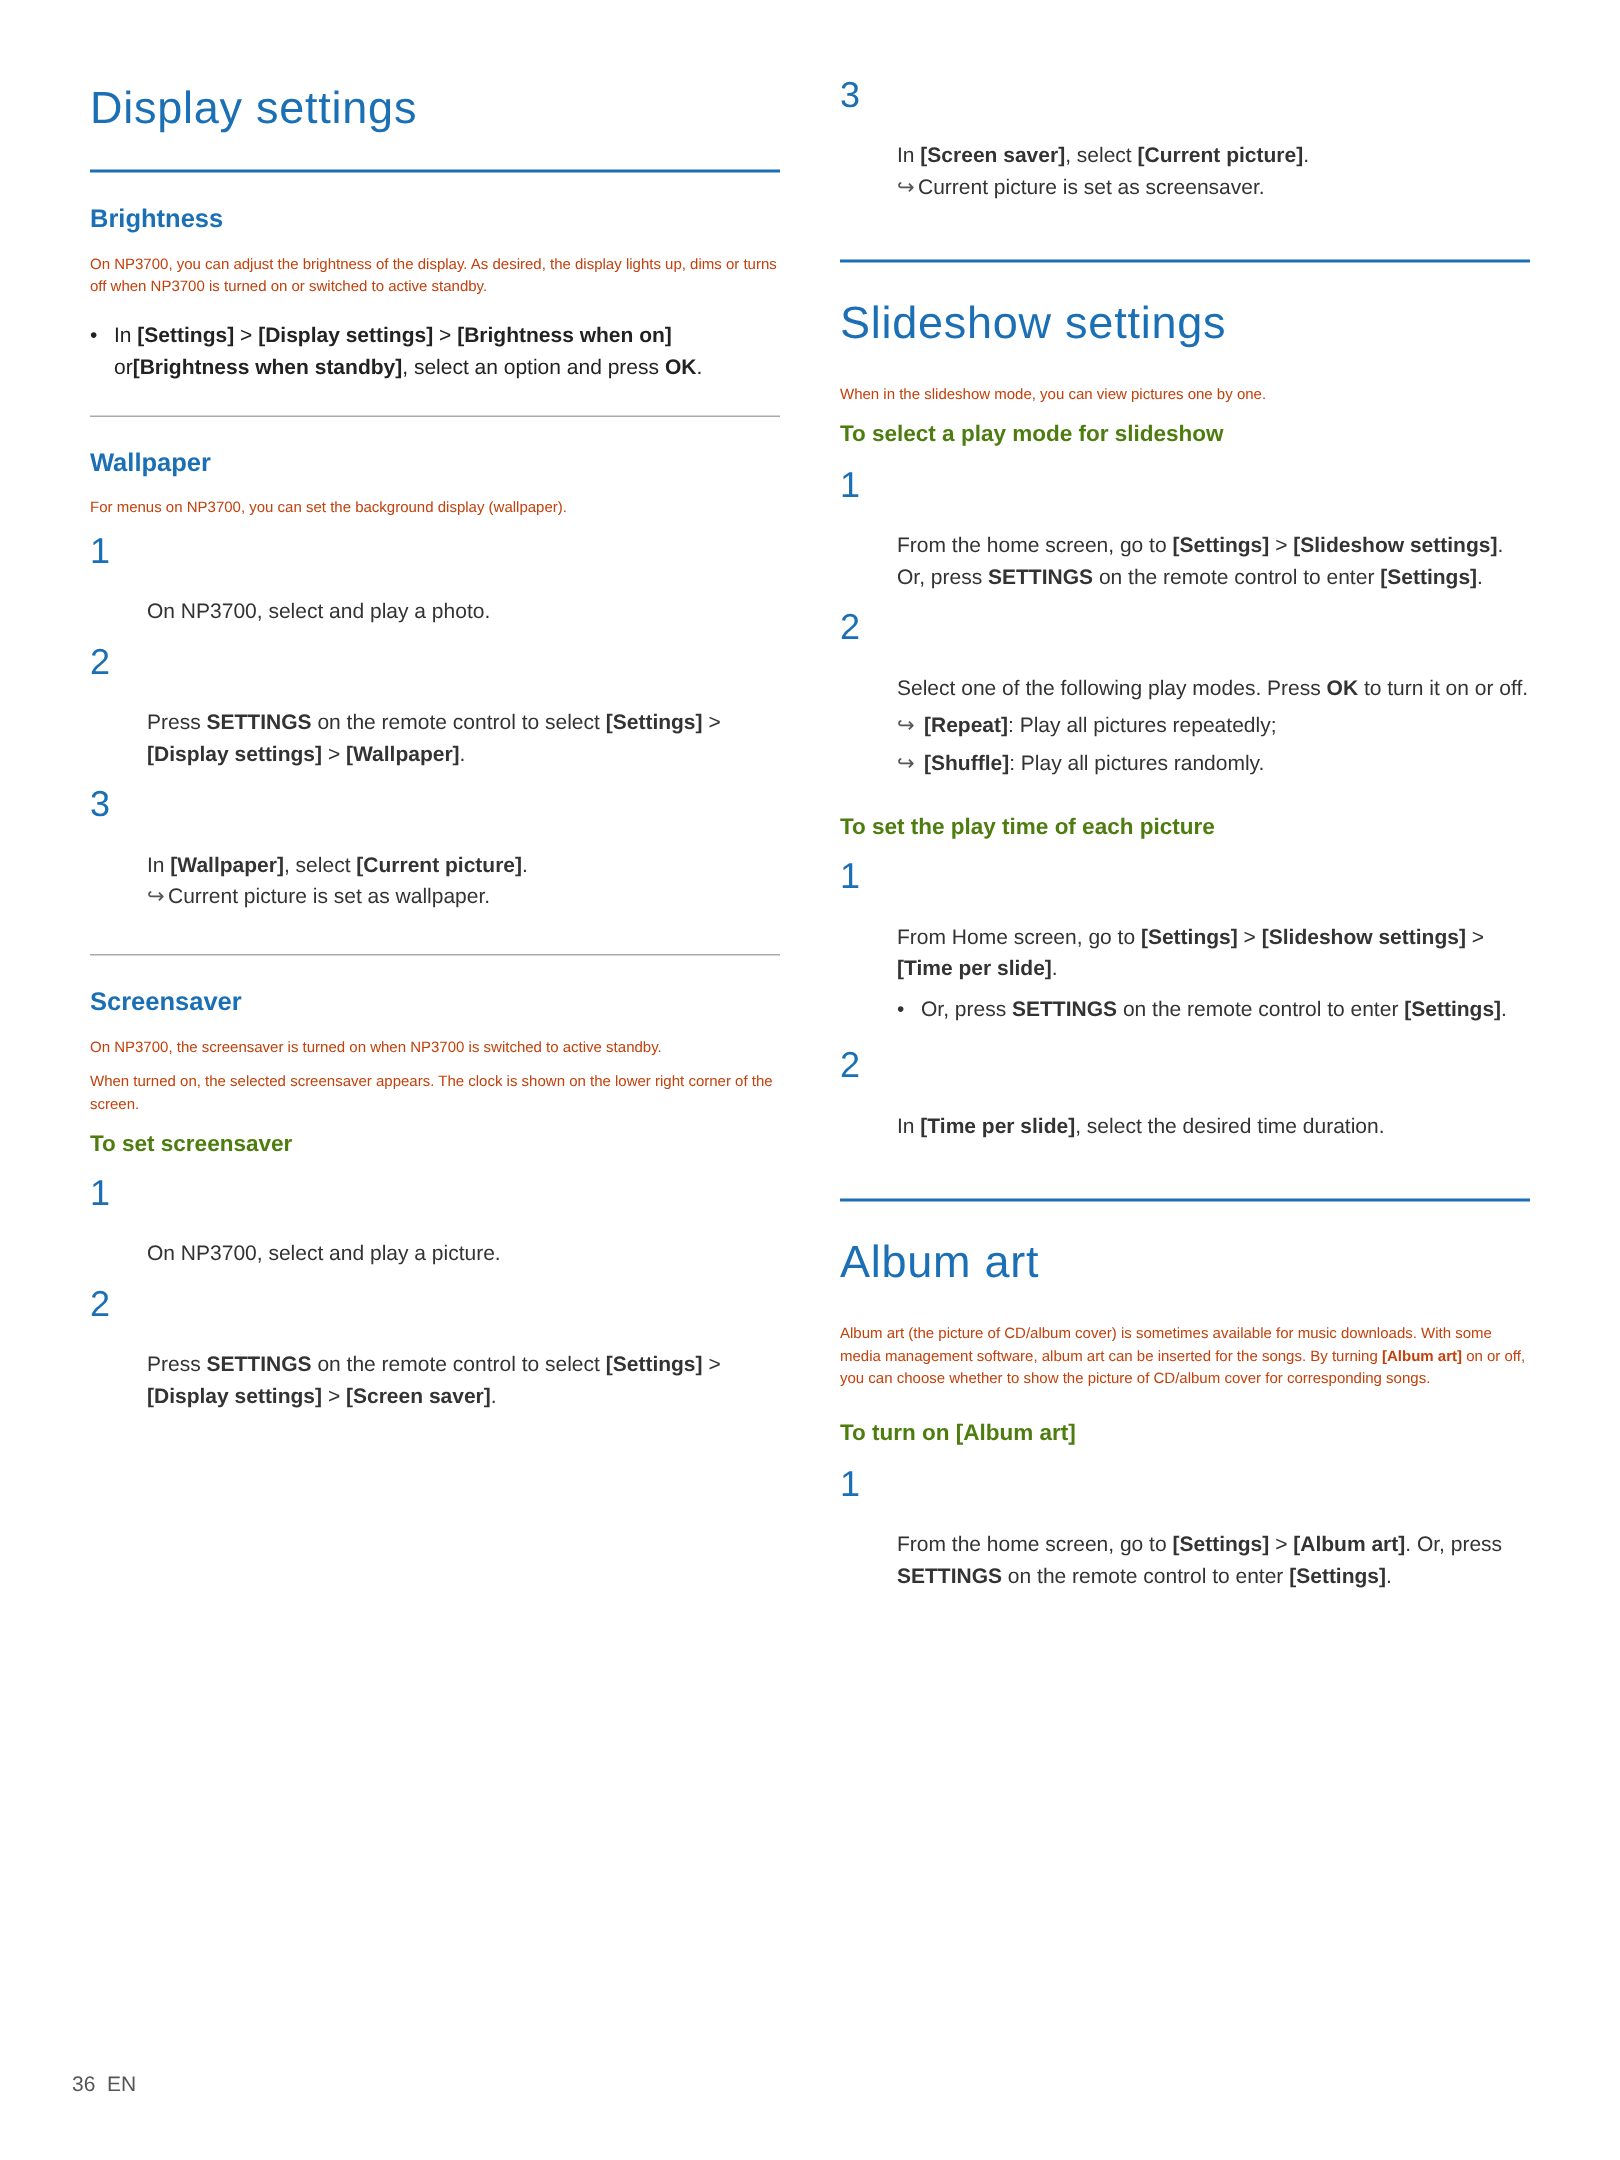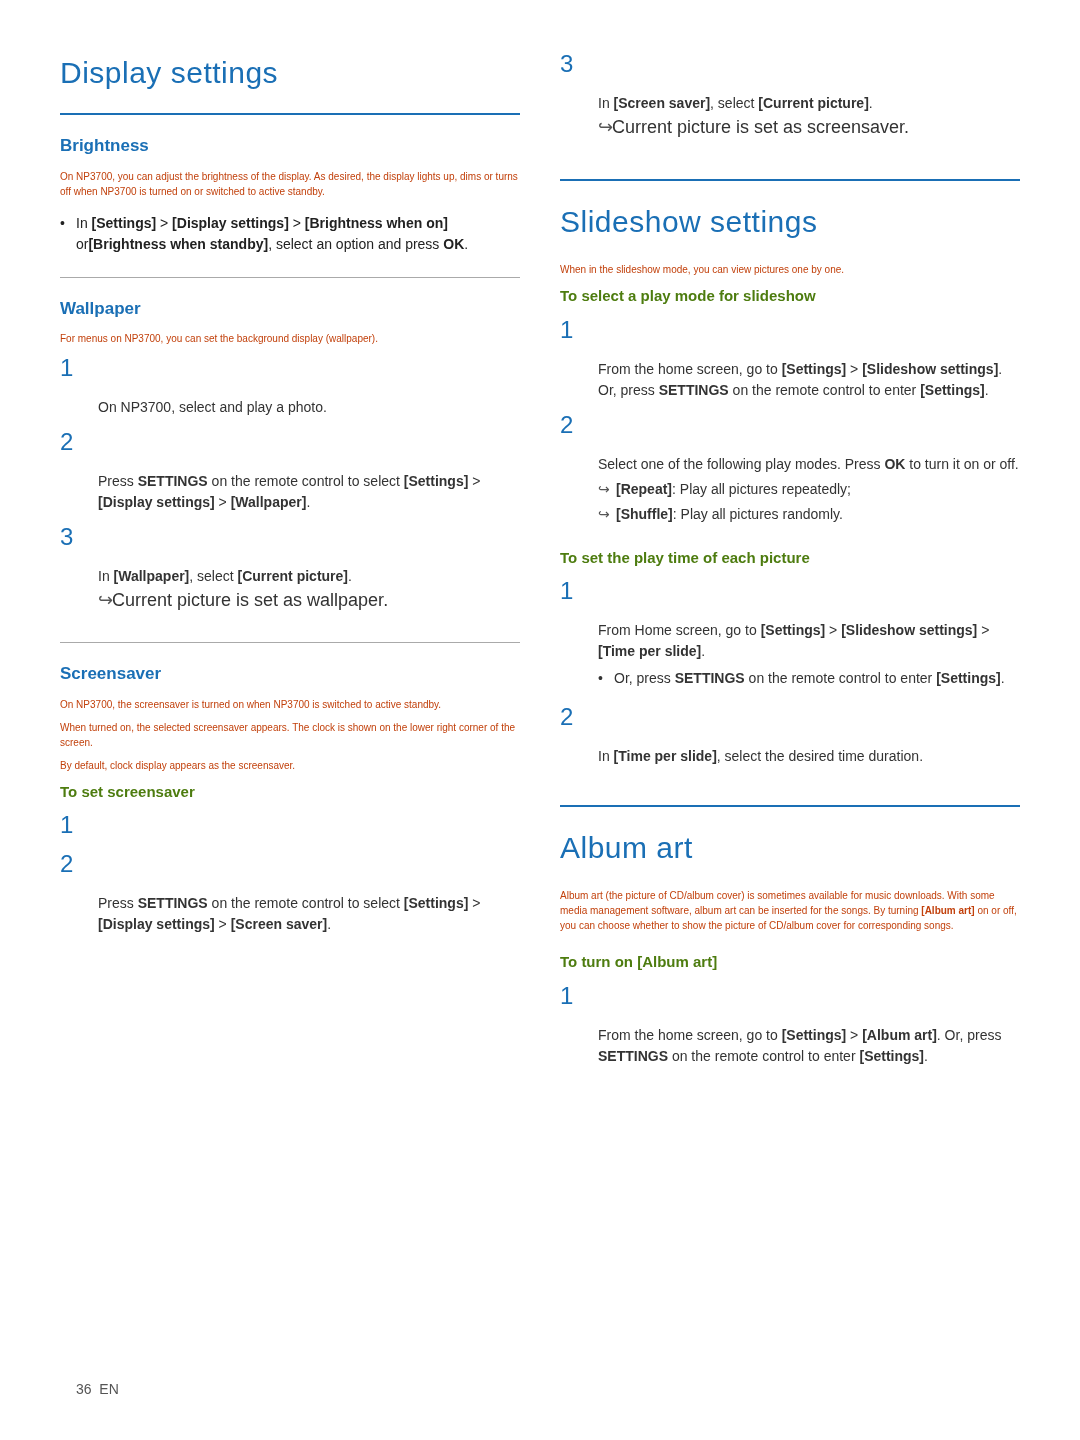--- a/index.html
+++ b/index.html
@@ -83,21 +83,21 @@
       padding-top: 3px;
       margin-top: 40px;
     }
     .step-content b, .step-content strong {
       font-weight: bold;
     }
     .result-arrow {
       display: block;
       padding-left: 14px;
       color: #333;
-      font-size: 18px;
+      font-size: 14px;
       position: relative;
     }
     .result-arrow::before {
       content: '↪';
       position: absolute;
       left: 0;
       color: #555;
     }
     .bullet-list {
       list-style: none;
@@ -125,21 +125,21 @@
     }
     .result-item::before {
       content: '↪';
       position: absolute;
       left: 0;
       color: #555;
     }
     .footer {
       position: absolute;
       bottom: 40px;
-      left: 76px;
+      left: 48px;
       font-size: 14px;
       color: #555;
     }
     .spacer { flex: 1; }
   </style>
 </head>
 <body>
 
 <div class="page">
 
@@ -175,25 +175,25 @@
           <span class="result-arrow">Current picture is set as wallpaper.</span>
         </span>
       </li>
     </ol>
 
     <hr class="sub-divider">
 
     <h2 class="subsection-title">Screensaver</h2>
     <p>On NP3700, the screensaver is turned on when NP3700 is switched to active standby.</p>
     <p>When turned on, the selected screensaver appears. The clock is shown on the lower right corner of the screen.</p>
-    <p>By default, clock display appears as the screensaver.</p>
     <h3 class="instruction-title">To set screensaver</h3>
     <ol class="step-list">
       <li class="step-item">
         <span class="step-number">1</span>
+        <span class="step-content">On NP3700, select and play a picture.</span>
       </li>
       <li class="step-item">
         <span class="step-number">2</span>
         <span class="step-content">Press <b>SETTINGS</b> on the remote control to select <b>[Settings]</b> &gt; <b>[Display settings]</b> &gt; <b>[Screen saver]</b>.</span>
       </li>
     </ol>
 
     <div class="spacer"></div>
     <div class="footer">
       <span>36</span>&nbsp;&nbsp;<span>EN</span>

